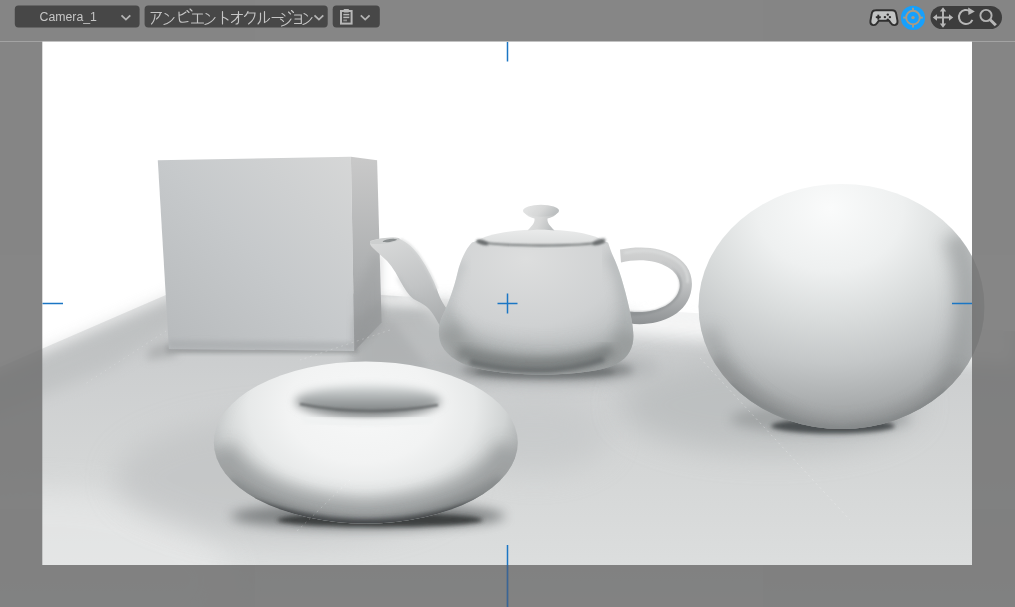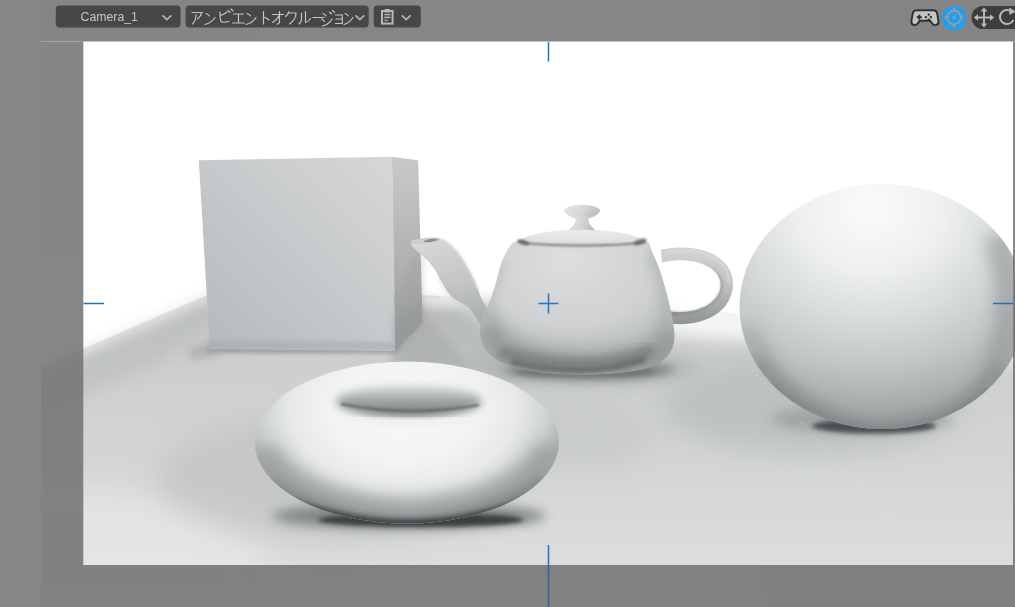--- a/index.html
+++ b/index.html
@@ -1,14 +1,14 @@
 <!DOCTYPE html>
 <html><head><meta charset="utf-8"><style>
 html,body{margin:0;padding:0;width:1015px;height:607px;overflow:hidden;background:#868686;}
-#stage{position:relative;width:922px;height:607px;font-family:"Liberation Sans",sans-serif;margin-left:41px;}
+#stage{position:relative;width:922px;height:607px;font-family:"Liberation Sans",sans-serif;}
 svg.main{position:absolute;top:0;left:0;}
 </style></head>
 <body>
 <div id="stage">
 <svg class="main" width="1015" height="607" viewBox="0 0 1015 607">
 <defs>
   <linearGradient id="gGround" x1="0" y1="284" x2="0" y2="650" gradientUnits="userSpaceOnUse">
     <stop offset="0" stop-color="#c5c7c8"></stop>
     <stop offset="0.25" stop-color="#cdcfd0"></stop>
     <stop offset="0.5" stop-color="#d4d6d6"></stop>

